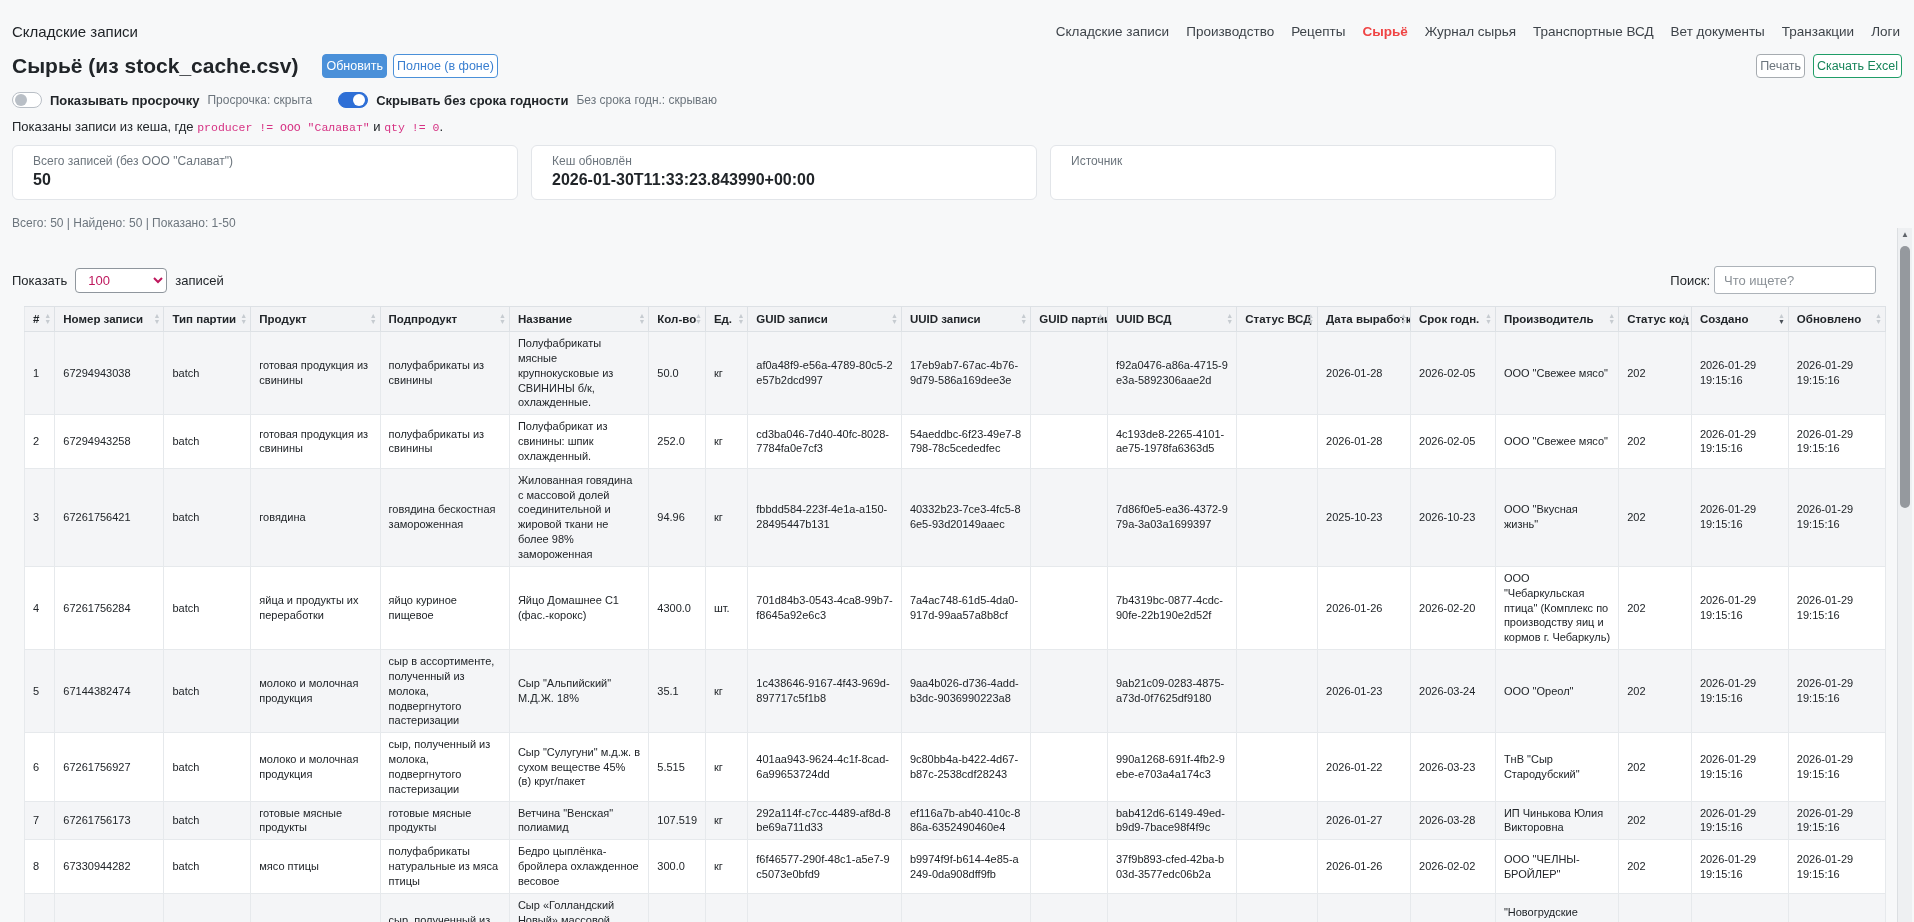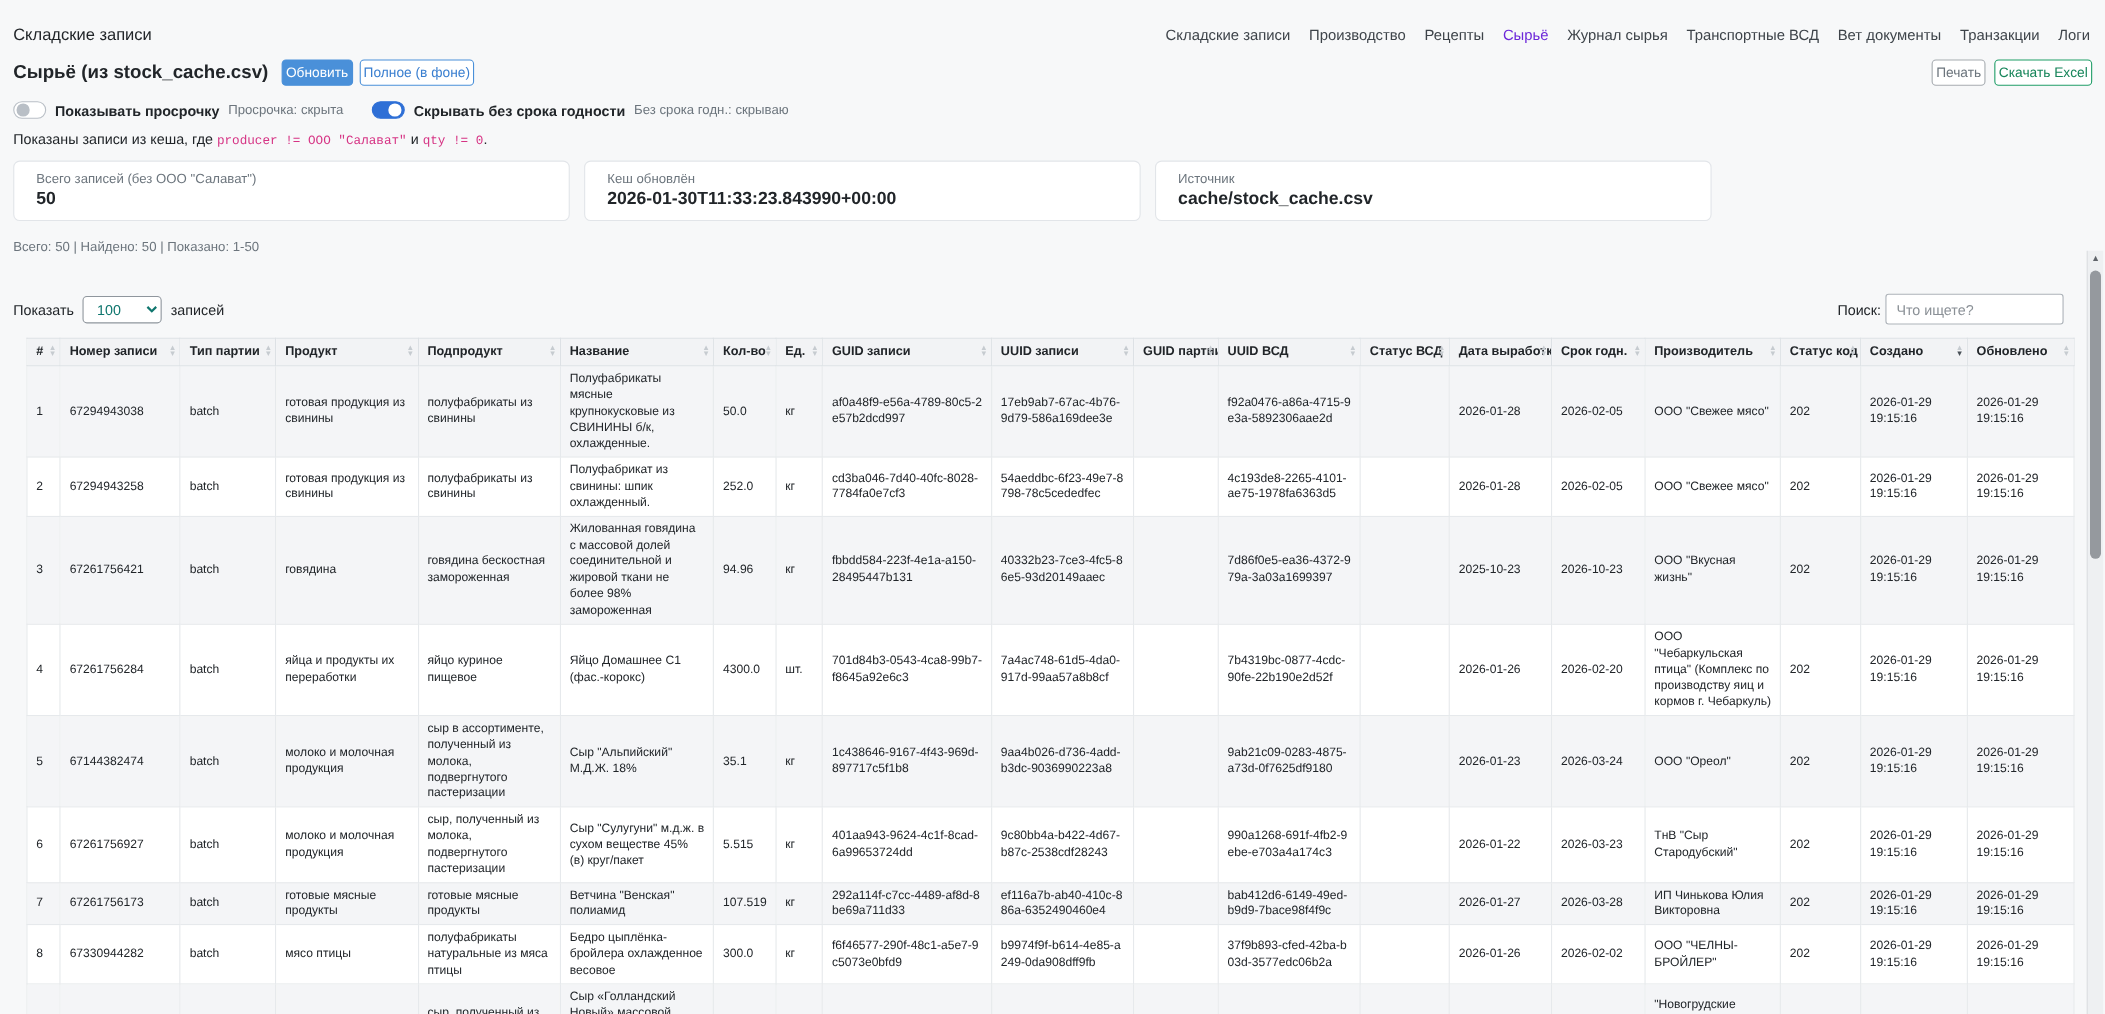--- a/index.html
+++ b/index.html
@@ -11,25 +11,25 @@
     color:#212529;
   }
   
   .topbar {
     display:flex; justify-content:space-between; align-items:center;
     padding:23px 14px 4px 12px;
   }
   .brand { font-size:15px; color:#212529; }
   .nav { display:flex; gap:17px; }
   .nav a { font-size:13.5px; color:#3e444a; text-decoration:none; cursor:pointer; }
-  .nav a.active { font-weight:normal; color:#6d28d9; }
+  .nav a.active { font-weight:bold; color:#ef4444; }
   
   .page { padding:0 12px; }
   .header-row { display:flex; align-items:center; margin-top:10px; }
-  .page-title { font-size:17px; font-weight:bold; margin:0 12px 0 0; }
+  .page-title { font-size:21px; font-weight:bold; margin:0 24px 0 0; }
   .btn { display:inline-block; border-radius:4px; font-size:12.5px; padding:4px 3px; cursor:pointer; border:1px solid transparent; background:#fff; }
   .btn-primary { background:#4a90d9; border-color:#4a90d9; color:#fff; margin-right:6px; }
   .btn-outline-primary { border-color:#4a90d9; color:#3a7fd0; }
   .btn-outline-secondary { border-color:#a6abb0; color:#6c757d; margin-right:8px; }
   .btn-outline-success { border-color:#1f9d67; color:#17855a; }
   .header-spacer { flex:1; }
   
   .toggle-row { display:flex; align-items:center; margin-top:14px; gap:8px; }
   .switch {
     width:30px; height:16px; border-radius:9px; position:relative;
@@ -45,21 +45,21 @@
   .filter-note code { font-family:"Liberation Mono", monospace; font-size:11.5px; color:#d63384; }
   
   .cards { display:flex; gap:13px; margin-top:11px; }
   .card { width:506px; background:#fff; border:1px solid #e2e5e9; border-radius:6px; padding:8px 20px 10px 20px; }
   .card-label { font-size:12px; color:#6c757d; margin-bottom:3px; }
   .card-value { font-size:16px; font-weight:600; color:#212529; }
   
   .stats { margin-top:16px; font-size:12px; color:#6c757d; }
   .controls { display:flex; justify-content:space-between; align-items:center; margin-top:36px; padding-right:26px; }
   .length-ctl { display:flex; align-items:center; gap:8px; font-size:13px; }
-  .length-ctl select { font-size:13px; padding:3px 8px; border:1px solid #8f969d; border-radius:4px; background:#fff; width:72px; color:#0f766e; }
+  .length-ctl select { font-size:13px; padding:3px 8px; border:1px solid #8f969d; border-radius:4px; background:#fff; width:92px; color:#be185d; }
   .search-ctl { display:flex; align-items:center; gap:4px; font-size:13px; }
   .search-ctl input { width:162px; height:28px; border:1px solid #adb3b9; border-radius:3px; padding:3px 9px; font-size:13px; font-family:inherit; background:#fff; }
   .search-ctl input::placeholder { color:#8a9096; }
   
   .table-wrap { margin:12px 26px 0 12px; }
   table { border-collapse:collapse; table-layout:fixed; width:1862px; background:#fff; }
   th, td {
     border:1px solid #e6e9ec; border-left:none;
     font-size:11px; text-align:left; vertical-align:middle;
     padding:4px 8px; overflow:hidden;
@@ -140,21 +140,20 @@
     <div class="card">
       <div class="card-label">Всего записей (без ООО "Салават")</div>
       <div class="card-value">50</div>
     </div>
     <div class="card">
       <div class="card-label">Кеш обновлён</div>
       <div class="card-value">2026-01-30T11:33:23.843990+00:00</div>
     </div>
     <div class="card">
       <div class="card-label">Источник</div>
-      <div class="card-value">cache/stock_cache.csv</div>
     </div>
   </div>
 
   <div class="stats">Всего: 50 | Найдено: 50 | Показано: 1-50</div>
 
   <div class="controls">
     <div class="length-ctl">
       <span>Показать</span>
       <select>
         <option>100</option>

